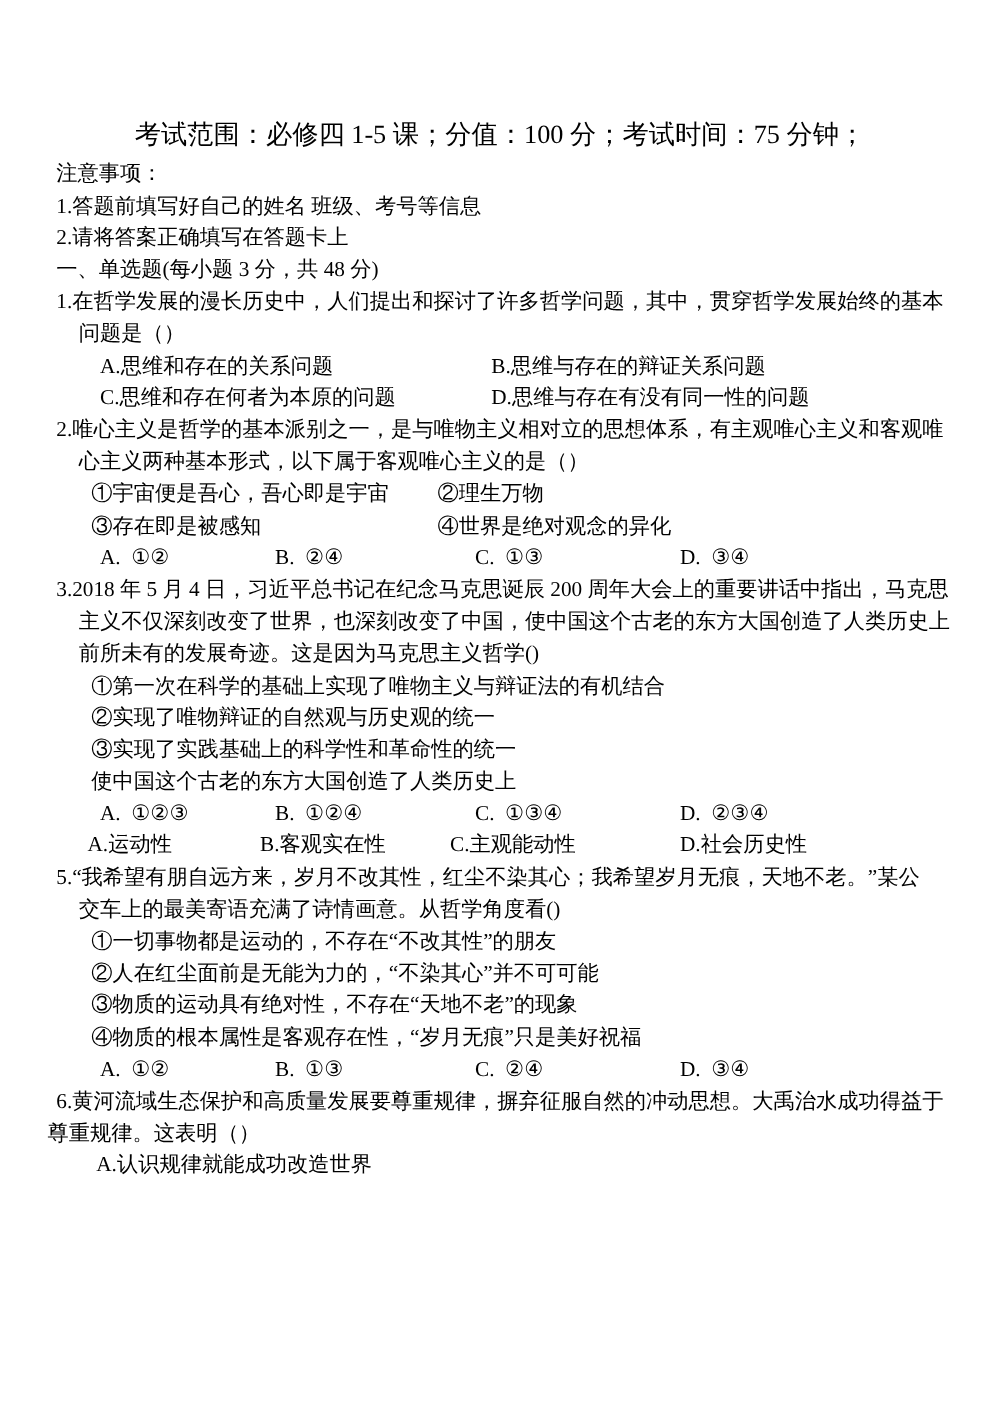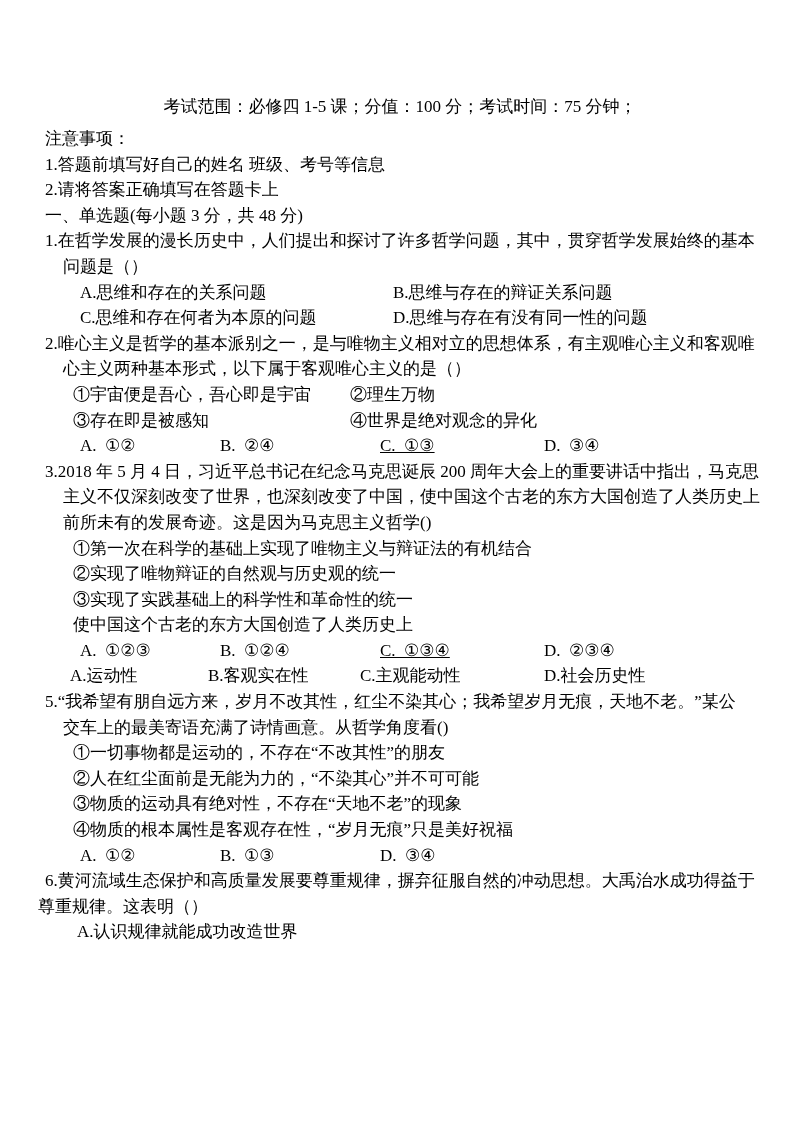--- a/index.html
+++ b/index.html
@@ -20,42 +20,42 @@
     text-align: center;
     font-size: 27px;
     font-weight: 700;
     line-height: 34px;
     letter-spacing: 1px;
     white-space: pre;
   }
   .subtitle {
     margin-top: 8px;
     text-align: center;
-    font-size: 17px;
+    font-size: 21px;
     line-height: 26px;
     white-space: pre;
   }
   .body { margin-top: 6px; }
   .line {
     line-height: 25.6px;
     height: 25.6px;
     white-space: pre;
   }
   .row { display: flex; }
   .cont { padding-left: 18px; }
   .cont-flush { padding-left: 0; margin-left: -7px; }
   .opts2 { padding-left: 35px; align-items: flex-end; }
   .opts2 .c1 { display: inline-block; width: 313px; }
   .sub2 { padding-left: 28px; }
   .sub2 .c1 { display: inline-block; width: 277px; }
   .sub1 { padding-left: 28px; }
   .ans4 { padding-left: 35px; }
   .ans4 .c1 { display: inline-block; width: 140px; }
   .ans4 .c2 { display: inline-block; width: 160px; }
-  .ans4 .c3 { display: inline-block; width: 164px; text-decoration: underline; }
+  .ans4 .c3 { display: inline-block; width: 164px; }
   .ans4b { padding-left: 25px; }
   .ans4b .c1 { display: inline-block; width: 138px; }
   .ans4b .c2 { display: inline-block; width: 152px; }
   .ans4b .c3 { display: inline-block; width: 184px; }
   .optA { padding-left: 32px; }
   .qno { display: inline; }
 </style>
 </head>
 <body>
 
@@ -130,20 +130,21 @@
     <div>
       <div class="line"><span class="qno">5.</span><span>“我希望有朋自远方来，岁月不改其性，红尘不染其心；我希望岁月无痕，天地不老。”某公</span></div>
       <div class="line cont">交车上的最美寄语充满了诗情画意。从哲学角度看()</div>
       <div class="line sub1">①一切事物都是运动的，不存在“不改其性”的朋友</div>
       <div class="line sub1">②人在红尘面前是无能为力的，“不染其心”并不可可能</div>
       <div class="line sub1">③物质的运动具有绝对性，不存在“天地不老”的现象</div>
       <div class="line sub1">④物质的根本属性是客观存在性，“岁月无痕”只是美好祝福</div>
       <div class="line ans4 row">
         <span class="c1">A.  ①②</span>
         <span class="c2">B.  ①③</span>
+        <span class="c3">C.  ②④</span>
         <span>D.  ③④</span>
       </div>
     </div>
 
     <div>
       <div class="line"><span class="qno">6.</span><span>黄河流域生态保护和高质量发展要尊重规律，摒弃征服自然的冲动思想。大禹治水成功得益于</span></div>
       <div class="line cont-flush">尊重规律。这表明（）</div>
       <div class="line optA">A.认识规律就能成功改造世界</div>
     </div>
 

